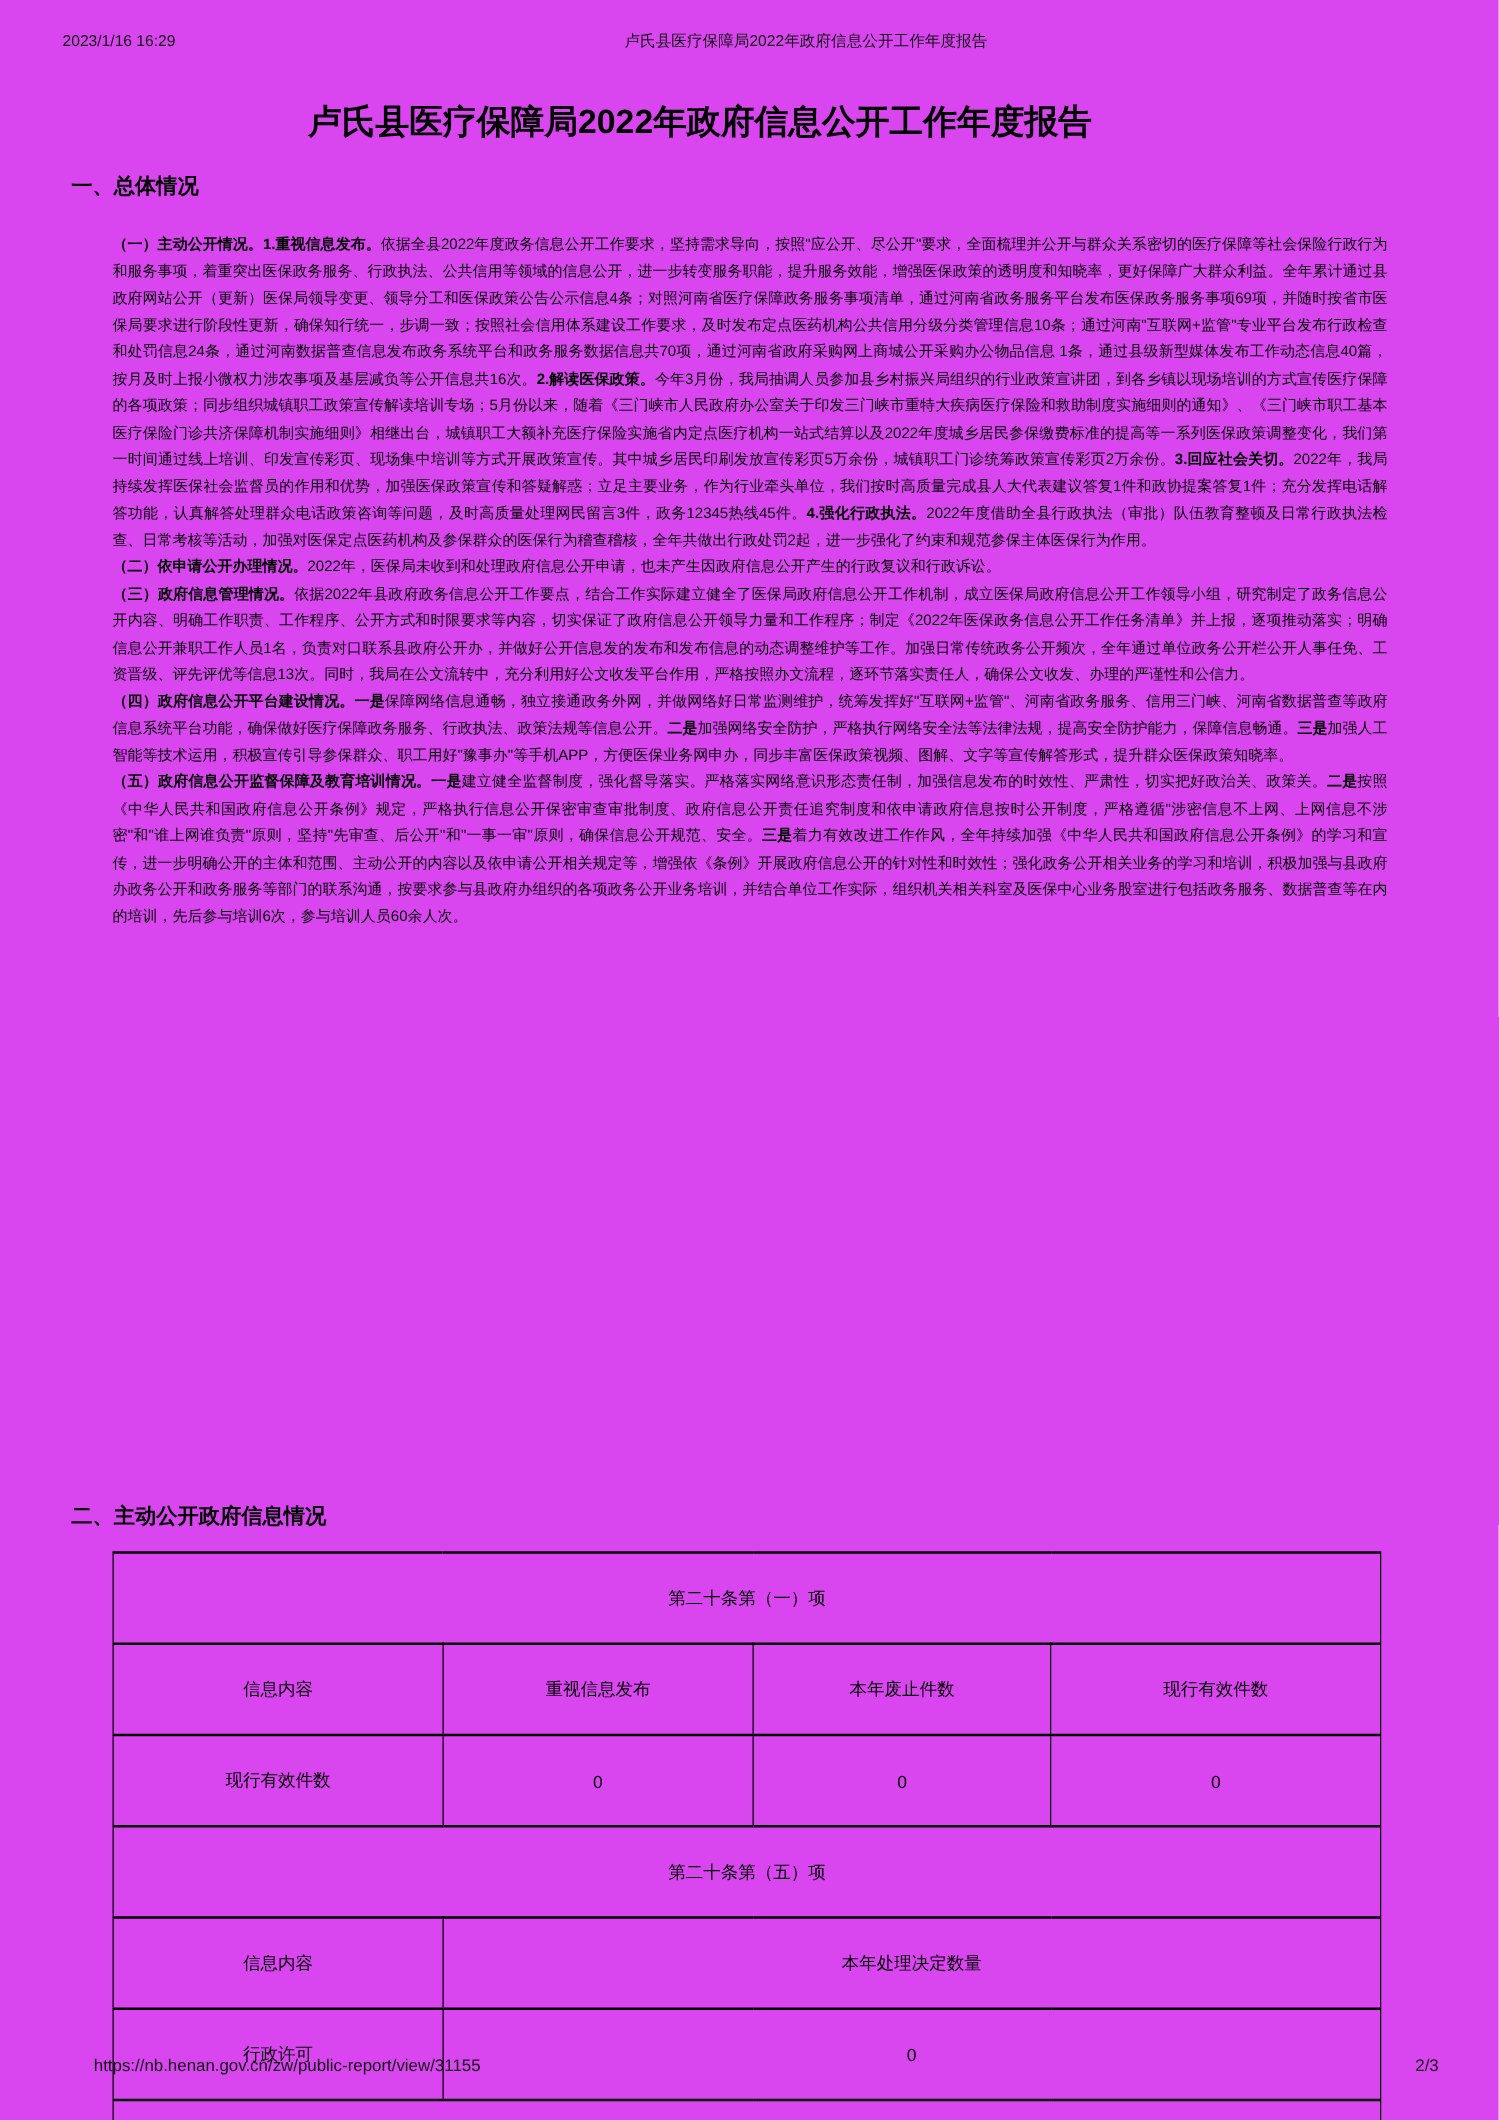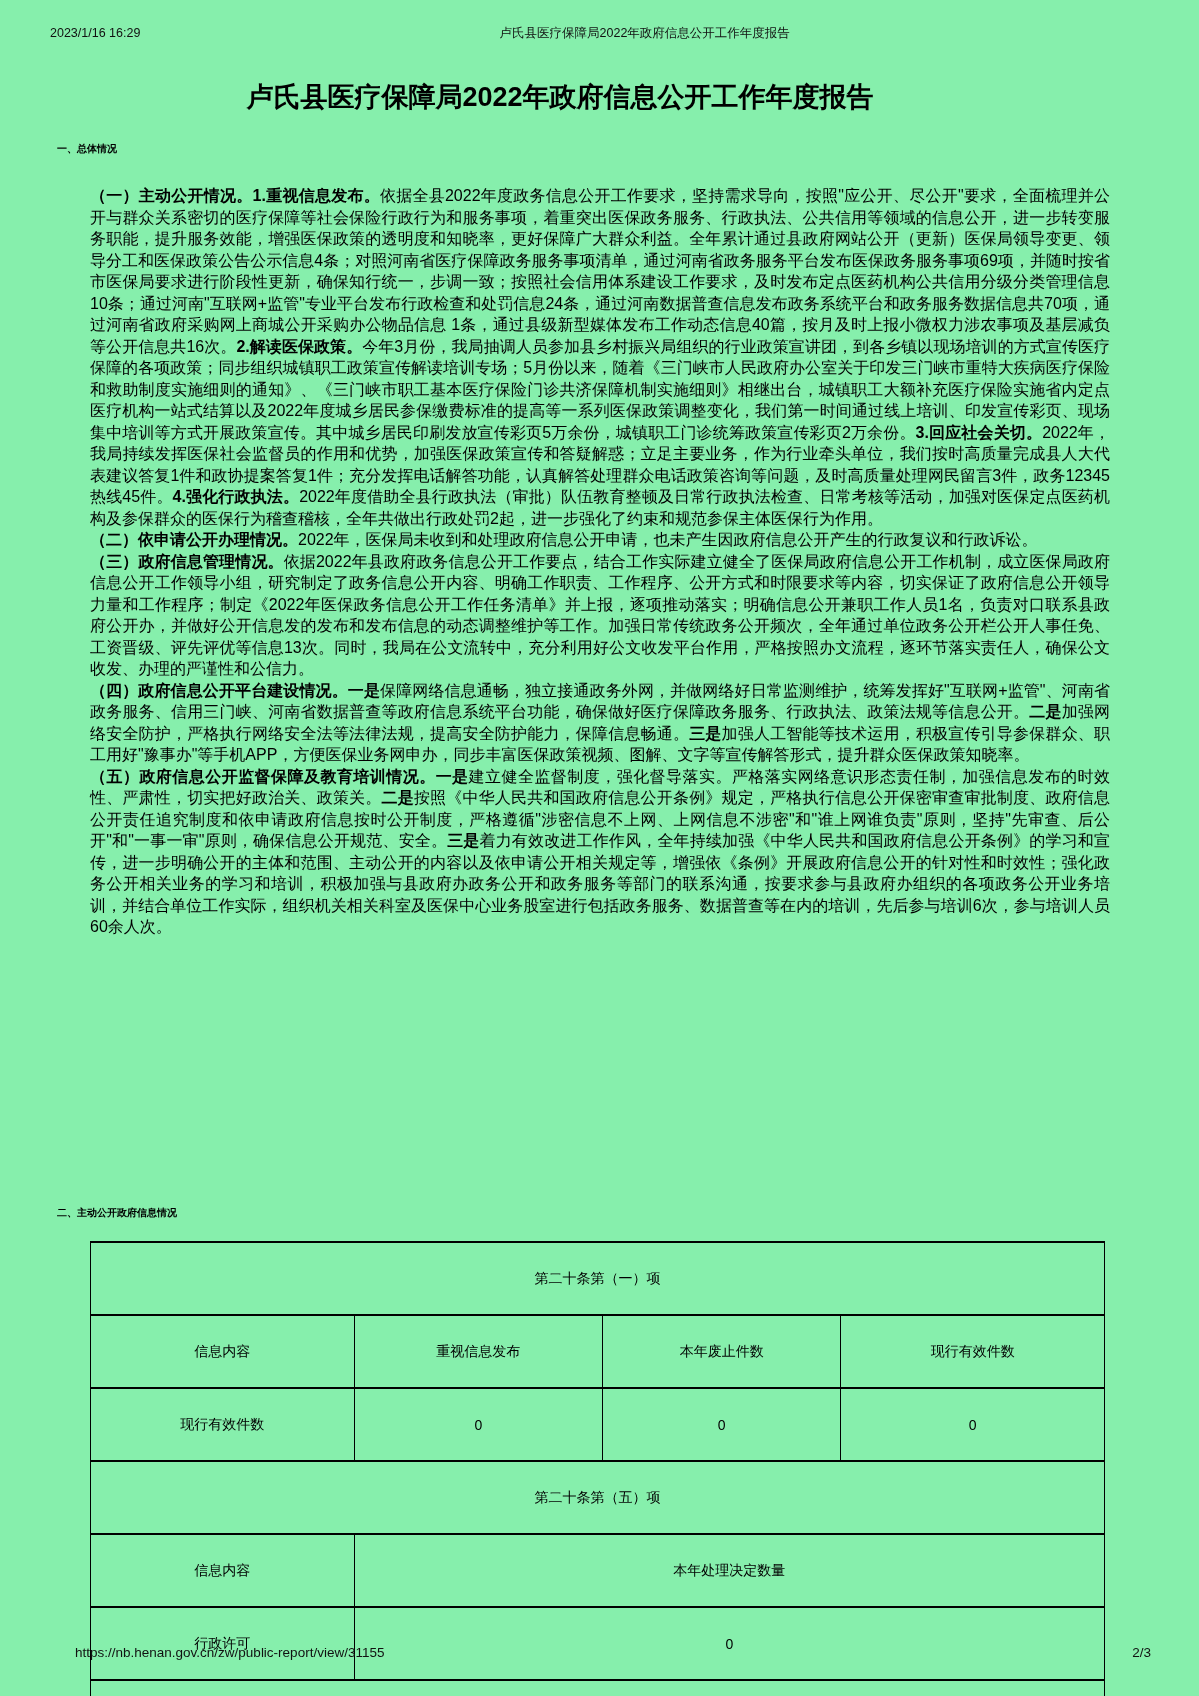--- a/index.html
+++ b/index.html
@@ -1,20 +1,20 @@
 <!DOCTYPE html>
 <html><head>
 <meta charset="utf-8">
 <style>
   html, body { margin:0; padding:0; background:#ffffff; }
   .page {
     position:relative;
     width:1199px;
     height:1696px;
-    background:#86efac;
+    background:#d946ef;
     color:#000;
     font-family:"Liberation Sans", sans-serif;
     overflow:hidden;
   }
   
   .print-header {
     display:flex;
     align-items:flex-start;
     padding:26px 50px 0 50px;
     font-size:12.5px;
@@ -31,31 +31,31 @@
     text-align:center;
     font-size:27px;
     line-height:32px;
     font-weight:bold;
     color:#000;
   }
 
   
   .sec-heading {
     margin:28px 0 0 57px;
-    font-size:10px;
+    font-size:17px;
     line-height:16px;
     font-weight:bold;
     color:#000;
   }
 
   
   .body-text {
     margin:28px 89px 12px 90px;
     width:1020px;
-    font-size:16px;
+    font-size:12px;
     line-height:21.5px;
     color:#000;
   }
   .body-text p { margin:0; text-align:justify; }
   .body-text b { font-weight:bold; }
 
   
   .part-two { position:absolute; top:1205px; left:0; width:949px; }
   .part-two .sec-heading { margin-top:0; }
 

